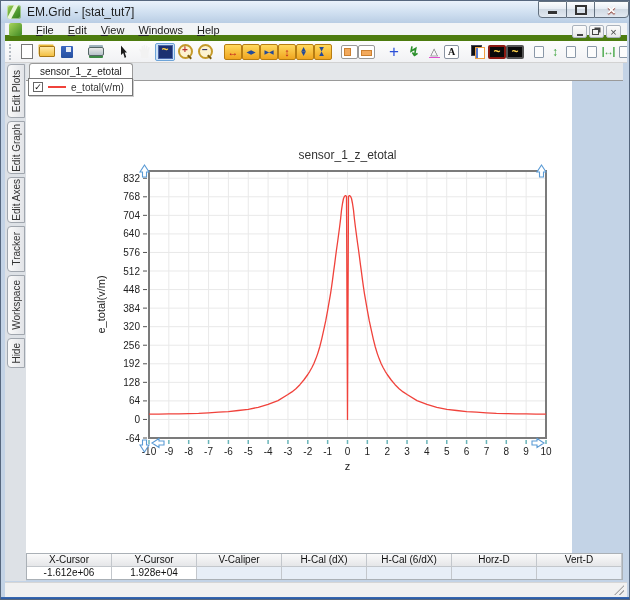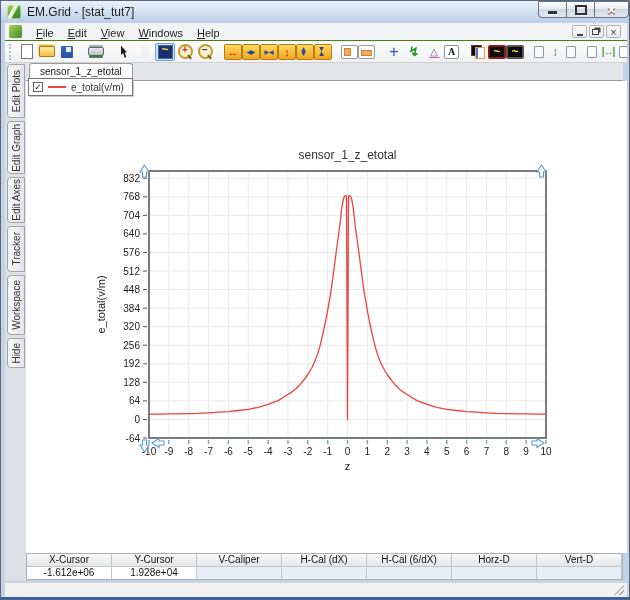--- a/index.html
+++ b/index.html
@@ -12,21 +12,21 @@
   .title-text{font-size:12px;color:#1d1d1d;}
   .winbtns{position:absolute;right:2px;top:0;display:flex;}
   .wb{height:17px;border:1px solid #62707f;display:flex;align-items:center;justify-content:center;background:linear-gradient(#fdfefe,#e7edf4 45%,#cfd8e2 46%,#e2e9f1);}
   .wb-min{width:29px;border-radius:0 0 0 4px;}
   .wb-max{width:27px;border-left:none;border-right:none;}
   .wb-close{width:35px;border-radius:0 0 4px 0;background:linear-gradient(#f6b7a8,#e4604a 45%,#c93а22 46%,#c33a22);}
   .wb-min::after{content:"";width:9px;height:3px;background:#333;margin-top:6px;box-shadow:0 1px 0 rgba(255,255,255,.55);}
   .wb-max::after{content:"";width:8px;height:6px;border:2px solid #333;box-shadow:0 1px 0 rgba(255,255,255,.4);}
   .wb-close::after{content:"\00d7";color:#fff;font-size:15px;font-weight:bold;line-height:15px;text-shadow:0 1px 1px #7c1b0d;}
   
-  .menubar{position:absolute;left:4px;top:22px;width:622px;height:18px;background:#f2f4f6;border-bottom:1px solid #4d7c0f;display:flex;align-items:center;}
+  .menubar{position:absolute;left:4px;top:22px;width:622px;height:18px;background:#f2f4f6;border-bottom:6px solid #4d7c0f;display:flex;align-items:center;}
   .mdiicon{width:13px;height:13px;border-radius:2px;background:linear-gradient(135deg,#a8d45a,#3f8a24);margin:0 7px 0 4px;}
   .menu-item{font-size:11px;color:#222;padding:2px 7px;}
   .menu-item .ul{text-decoration:underline;}
   .mdibtns{position:absolute;right:6px;top:2px;display:flex;gap:2px;}
   .mdib{width:15px;height:13px;border:1px solid #aab2bc;background:linear-gradient(#fcfcfc,#e8e8e8);display:flex;align-items:center;justify-content:center;border-radius:2px;}
   .mdi-min::after{content:"";width:6px;height:2px;background:#444;margin-top:6px;}
   .mdi-restore::after{content:"";width:5px;height:4px;border:1px solid #444;box-shadow:2px -2px 0 -0.5px #444;margin:1px 0 0 -2px;}
   .mdi-close::after{content:"\00d7";font-size:11px;color:#444;line-height:10px;}
   
   .toolbar{position:absolute;left:4px;top:40px;width:622px;height:22px;background:linear-gradient(#fdfdfd,#f1f2f4);border-bottom:1px solid #d2d2d2;display:flex;align-items:center;padding-left:4px;overflow:hidden;white-space:nowrap;}
@@ -74,21 +74,21 @@
   .i-sync-vertical::before{content:"\2195";color:#3aa23a;font-size:12px;font-weight:bold;}
   .i-sync-horizontal::before{content:"|\2194|";color:#3aa23a;font-size:10px;font-weight:bold;letter-spacing:-1px;}
   
   .corner{position:absolute;left:4px;top:62px;width:21px;height:18px;background:#e4e7ea;}
   .tabbar{position:absolute;left:25px;top:62px;width:597px;height:18px;background:#e4e7ea;border-bottom:1px solid #9a9a9a;display:flex;align-items:flex-end;}
   .tab{position:relative;z-index:3;margin-left:3px;margin-bottom:-1px;height:18px;padding:2px 10px 0;background:#fff;border:1px solid #9a9a9a;border-bottom:none;border-radius:3px 3px 0 0;font-size:10px;color:#222;}
   .sidestrip{position:absolute;left:4px;top:62px;width:21px;height:518px;background:#dde1e6;display:flex;flex-direction:column;align-items:stretch;}
   .vtab{margin:1px 1px 2px 2px;background:linear-gradient(90deg,#fafafa,#e2e4e8);border:1px solid #a0a6ae;border-radius:4px 0 0 4px;display:flex;align-items:center;justify-content:center;}
   .vtab span{writing-mode:vertical-rl;transform:rotate(180deg);font-size:10px;color:#333;}
   
-  .client{position:absolute;left:25px;top:80px;width:601px;height:472px;background:#fff;text-decoration:underline;}
+  .client{position:absolute;left:25px;top:80px;width:546px;height:472px;background:#fff;text-decoration:underline;}
   .legend{position:absolute;left:2px;top:-3px;height:18px;background:#fff;border:1px solid #777;box-shadow:1px 1px 0 #ccc;display:flex;align-items:center;gap:5px;padding:0 8px 0 4px;z-index:5;}
   .lg-check{width:10px;height:10px;border:1px solid #666;background:#fff;font-size:9px;line-height:9px;text-align:center;color:#111;}
   .lg-check.checked::before{content:"\2713";}
   .lg-line{width:18px;height:2px;}
   .lg-label{font-size:10px;color:#333;}
   svg text{font-family:"Liberation Sans",sans-serif;}
   
   .tracker{position:absolute;left:25px;top:552px;width:597px;height:27px;border:1px solid #aab0b6;display:flex;flex-direction:column;background:#c4b5fd;}
   .trow{display:flex;flex:1;}
   .tcell{flex:1;border-right:1px solid #c3c7cc;font-size:10px;display:flex;align-items:center;justify-content:center;color:#111;}

